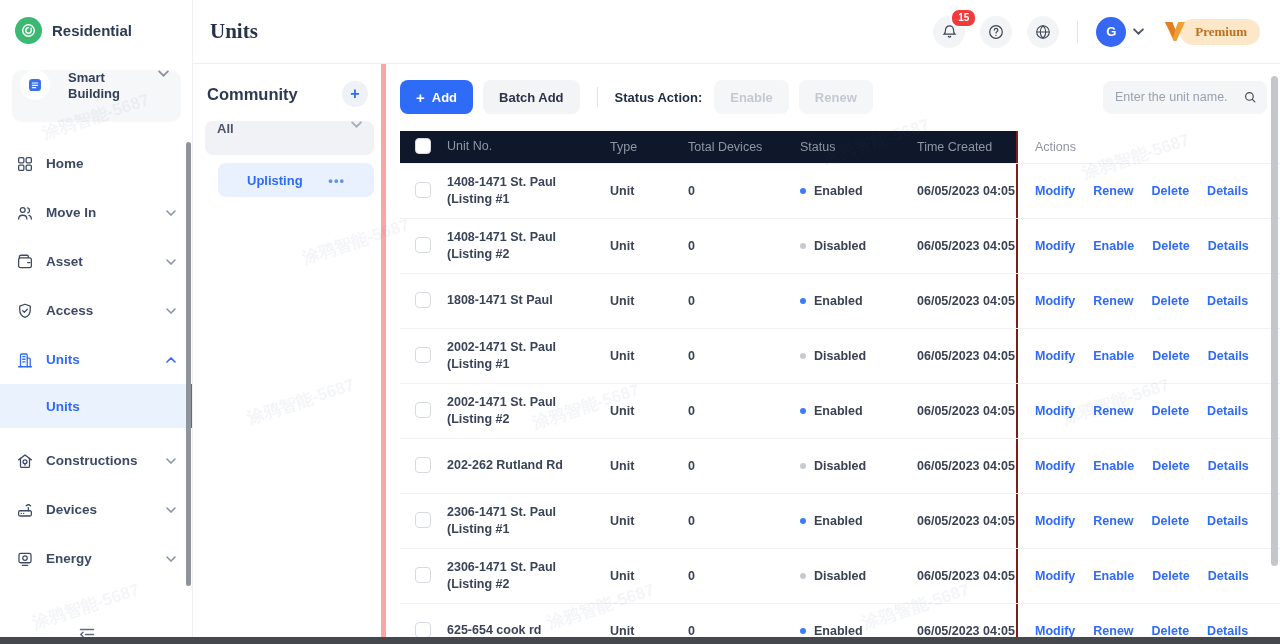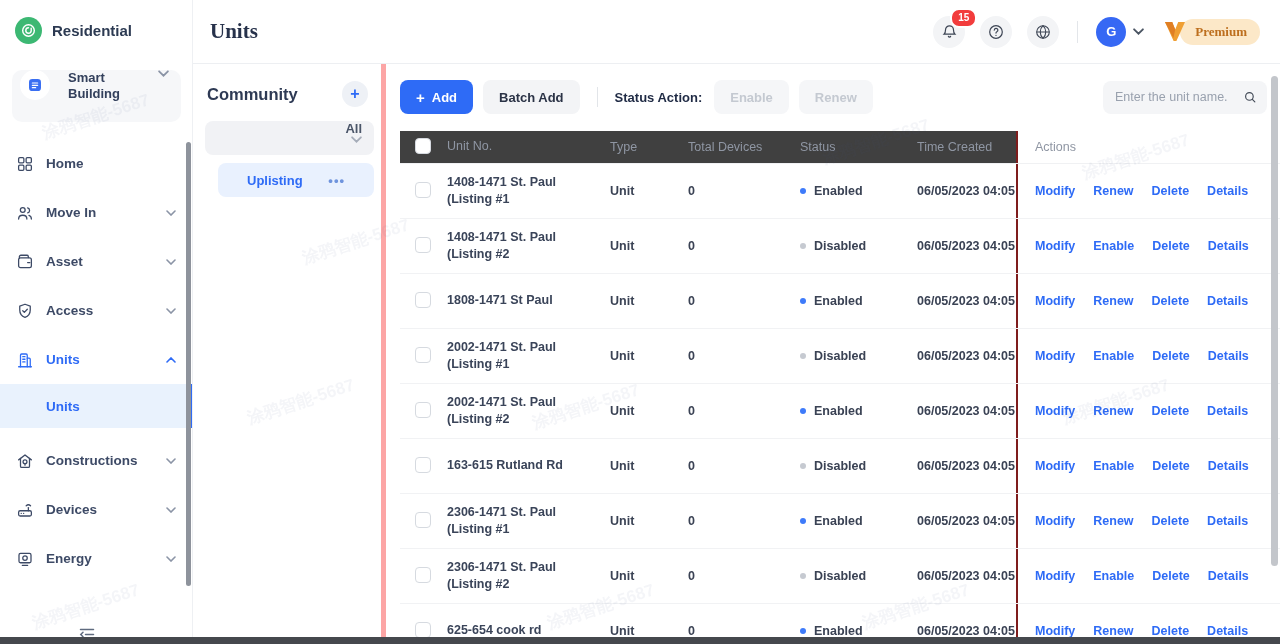--- a/index.html
+++ b/index.html
@@ -37,21 +37,21 @@
   .account { display:flex; align-items:center; gap:7px; cursor:pointer; }
   .avatar { width:30px; height:30px; border-radius:50%; background:#3668f4; color:#fff; font-size:13px; font-weight:700; display:flex; align-items:center; justify-content:center; }
   .premium { display:flex; align-items:center; margin-left:4px; cursor:pointer; }
   .premium-pill { background:#fce8c8; border-radius:13px; padding:5px 13px 5px 15px; margin-left:-7px; font-family:"Liberation Serif","DejaVu Serif",serif; font-size:13px; font-weight:700; color:#bd6f1e; }
 
   
   .community { position:absolute; left:193px; top:64px; width:193px; bottom:0; background:#fff; border-right:5px solid #fca5a5; z-index:3; }
   .community-head { display:flex; align-items:center; justify-content:space-between; margin:17px 13px 14px 14px; }
   .community-title { font-size:16.5px; font-weight:700; color:#2e3a54; }
   .plus-btn { width:26px; height:26px; border-radius:50%; background:#eef1f6; color:#2e6bf6; font-size:16px; font-weight:600; display:flex; align-items:center; justify-content:center; cursor:pointer; }
-  .all-select { margin:0 7px 0 12px; height:34px; background:#f1f2f5; border-radius:8px; display:flex; align-items:flex-end; padding:0 12px; font-size:13px; font-weight:600; color:#4a5568; cursor:pointer;flex-direction:column; }
+  .all-select { margin:0 7px 0 12px; height:34px; background:#f1f2f5; border-radius:8px; display:flex; align-items:flex-start; padding:0 12px; font-size:13px; font-weight:600; color:#4a5568; cursor:pointer; }
   .all-select .chev { margin-left:auto; }
   .community-item { margin:8px 7px 0 25px; height:34px; background:#e9f1fe; border-radius:8px; display:flex; align-items:center; padding:0 29px; font-size:13px; font-weight:700; color:#2e6bf6; cursor:pointer; }
   .more-dots { margin-left:auto; color:#6f94dd; font-size:13px; letter-spacing:1px; }
 
   
   .main { position:absolute; left:387px; top:64px; right:0; bottom:7px; background:#fff; overflow:hidden; }
   .toolbar { position:absolute; top:16px; left:13px; right:13px; height:34px; display:flex; align-items:center; gap:10px; }
   .btn { height:34px; border:none; border-radius:8px; font-family:inherit; font-size:13px; font-weight:600; padding:0 16px; display:flex; align-items:center; gap:7px; cursor:pointer; }
   .btn-primary { background:#2e6bf6; color:#fff; }
   .btn-light { background:#f3f4f6; color:#2b3346; }
@@ -59,21 +59,21 @@
   .tb-sep { width:1px; height:20px; background:#e2e5e9; margin:0 7px; }
   .batch-label { font-size:13px; font-weight:700; color:#1f2a44; margin-right:2px; }
   .search-box { margin-left:auto; width:164px; height:33px; background:#f4f5f7; border-radius:8px; display:flex; align-items:center; padding:0 10px 0 12px; gap:6px; }
   .search-box input { flex:1; min-width:0; border:none; outline:none; background:transparent; font-family:inherit; font-size:12.5px; color:#3d4a66; }
   .search-box input::placeholder { color:#99a1ae; }
   .search-icon { color:#424a57; flex:0 0 auto; }
 
   
   .table { position:absolute; top:67px; left:13px; right:0; bottom:0; }
   .thead, .trow { display:flex; align-items:center; }
-  .thead { height:33px; background:#404040; color:#8f96a3; font-size:12.5px; border-bottom:1px solid #f0f1f3; }
+  .thead { height:33px; background:#0f172a; color:#8f96a3; font-size:12.5px; border-bottom:1px solid #f0f1f3; }
   .trow { height:55px; border-bottom:1px solid #f1f2f4; font-size:12.5px; color:#3a4254; }
   .cell { flex:0 0 auto; padding-right:8px; }
   .c-check { width:47px; padding-left:15px; }
   .c-unit { width:163px; font-weight:700; color:#3a4459; line-height:1.4; padding-right:14px; }
   .c-type { width:78px; font-weight:600; }
   .c-dev { width:112px; font-weight:600; }
   .c-status { width:117px; display:flex; align-items:center; gap:8px; font-weight:600; }
   .c-time { width:99px; font-weight:600; white-space:nowrap; overflow:hidden; padding-right:0; }
   .c-actions { flex:1 1 auto; align-self:stretch; display:flex; align-items:center; gap:18px; padding-left:17px; border-left:2px solid #7f1d1d; background:#fff; }
   .thead .c-unit, .thead .c-type, .thead .c-dev, .thead .c-status, .thead .c-time { font-weight:400; color:#8f96a3; }
@@ -425,21 +425,21 @@
           <div class="cell c-time">06/05/2023 04:05 PM</div>
           <div class="cell c-actions">
             <a class="link">Modify</a>
             <a class="link">Renew</a>
             <a class="link">Delete</a>
             <a class="link">Details</a>
           </div>
         </div>
         <div class="trow">
           <div class="cell c-check"><span class="checkbox"></span></div>
-          <div class="cell c-unit">163-615 Rutland Rd</div>
+          <div class="cell c-unit">202-262 Rutland Rd</div>
           <div class="cell c-type">Unit</div>
           <div class="cell c-dev">0</div>
           <div class="cell c-status">
             <span class="dot disabled"></span>
             <span>Disabled</span>
           </div>
           <div class="cell c-time">06/05/2023 04:05 PM</div>
           <div class="cell c-actions">
             <a class="link">Modify</a>
             <a class="link">Enable</a>

